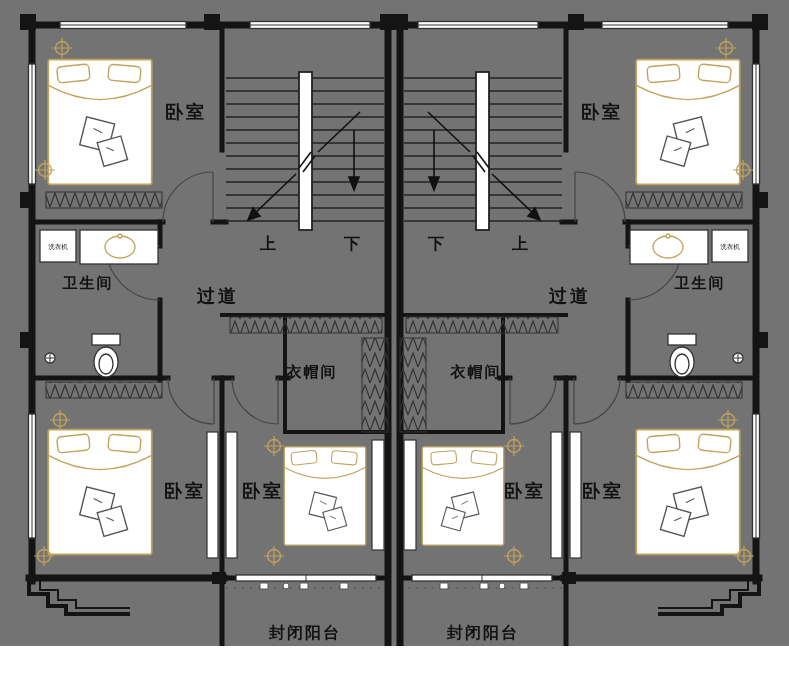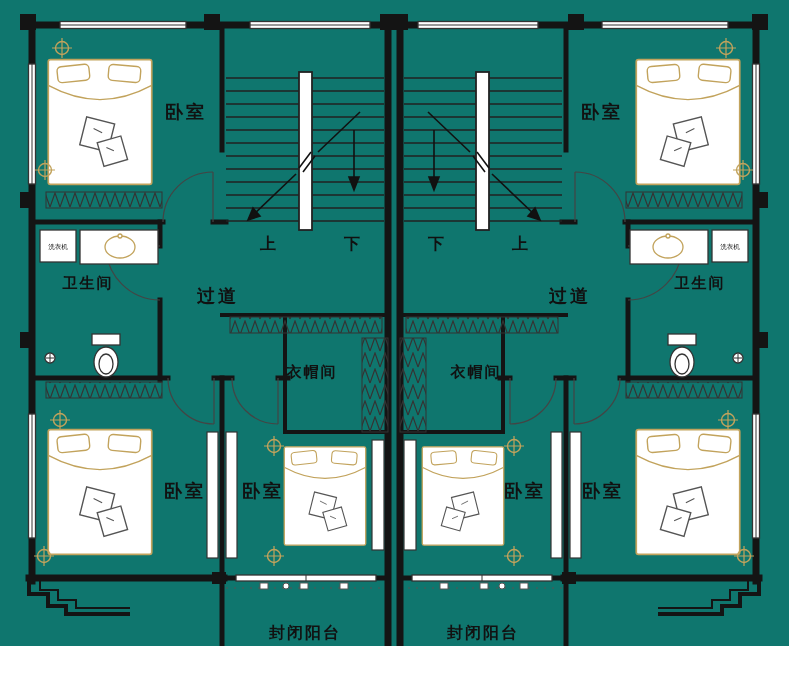--- a/index.html
+++ b/index.html
@@ -1,17 +1,17 @@
 <!DOCTYPE html>
 <html><head>
 <meta charset="utf-8">
 <style>
   html,body{margin:0;padding:0;background:#ffffff;}
   .plan-wrap{
-    position:relative;width:789px;height:646px;background:#0f766e;
+    position:relative;width:789px;height:646px;background:#737373;
     font-family:"Liberation Sans",sans-serif;overflow:hidden;
   }
   svg text{
     font-family:"Liberation Sans",sans-serif;
     fill:#111111;text-anchor:middle;font-weight:700;
   }
   .room-label{font-size:18px;letter-spacing:3px;}
   .room-label-sm{font-size:15px;letter-spacing:2px;}
   .balcony-label{font-size:16px;letter-spacing:2px;}
   .stair-label{font-size:16px;}

